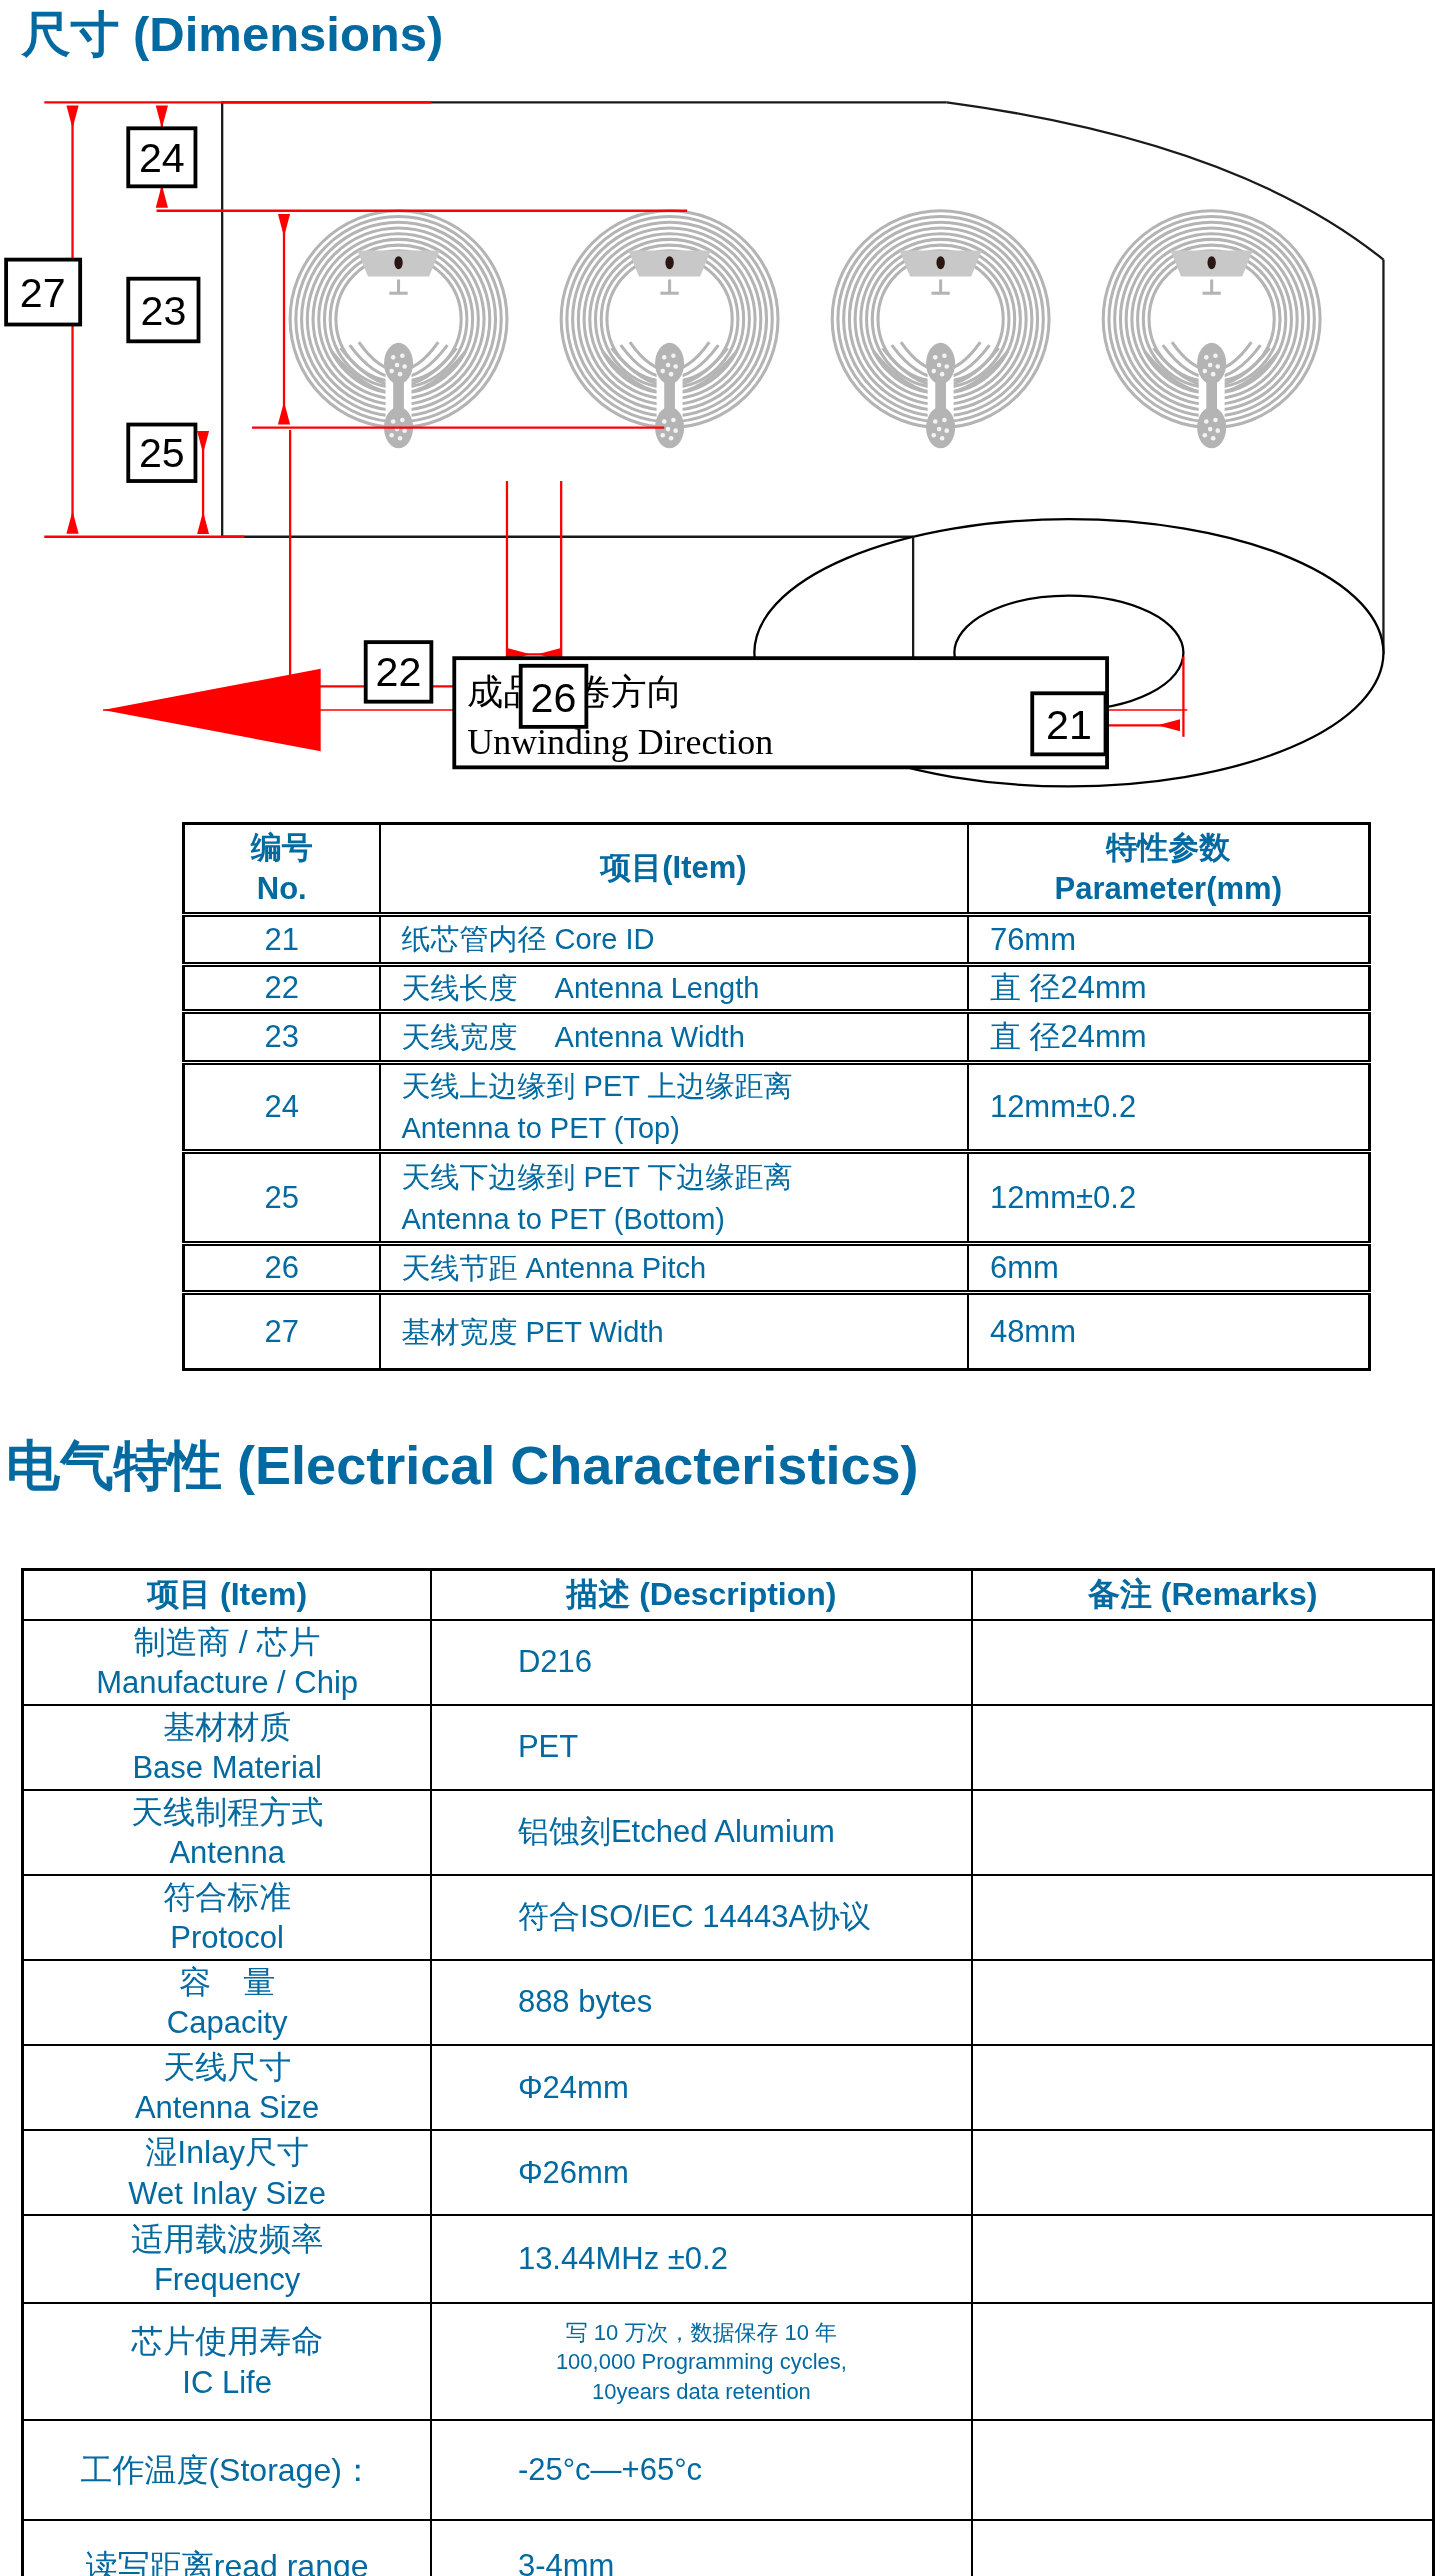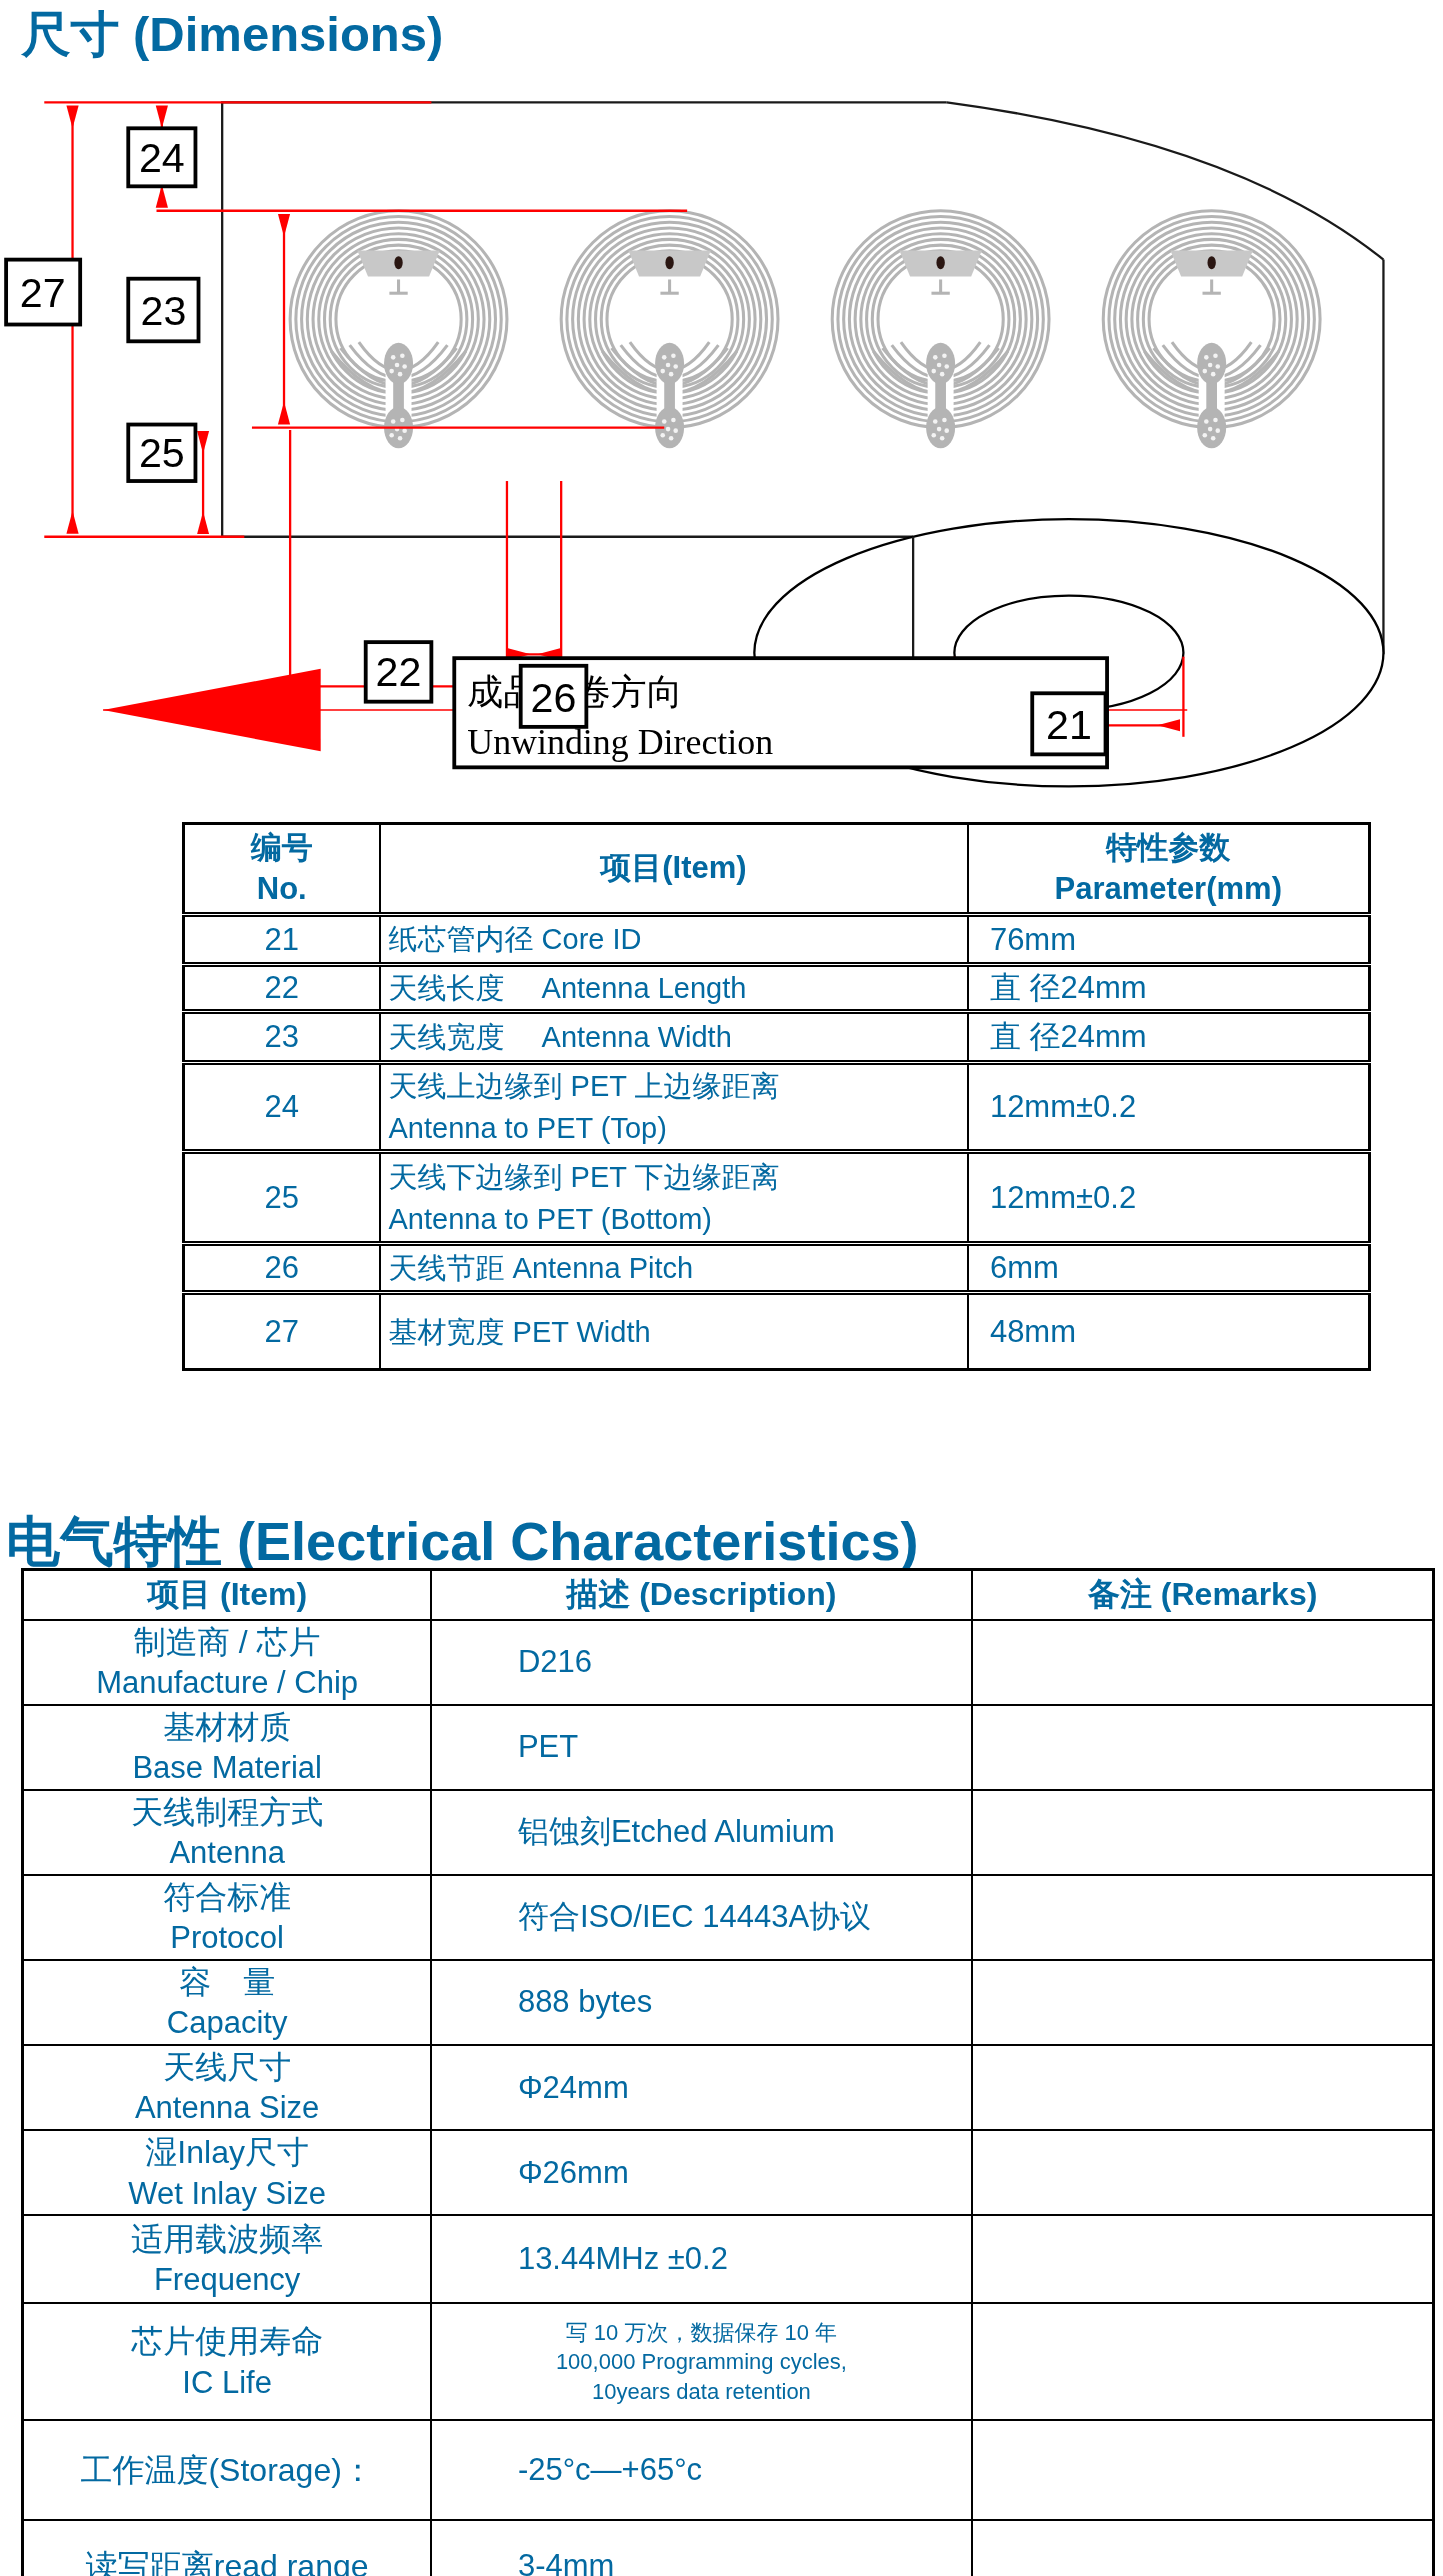--- a/index.html
+++ b/index.html
@@ -1,32 +1,32 @@
 <!DOCTYPE html>
 <html style="font-size:12.2px"><head>
 <meta charset="utf-8">
 <style>
   html,body{margin:0;padding:0;background:#fff;}
   #page{position:relative;width:1443px;height:2576px;background:#fff;overflow:hidden;
         font-family:"Liberation Sans",sans-serif;color:#0369a1;}
   .title{position:absolute;white-space:nowrap;font-weight:700;letter-spacing:0px;}
   #title-dim{left:21.4px;top:1.5px;font-size:49px;font-weight:600;}
-  #title-elec{left:6.1px;top:1506px;font-size:54px;font-weight:700;}
+  #title-elec{left:6.1px;top:1430px;font-size:54px;font-weight:700;}
   #drawing{position:absolute;left:0;top:0;}
 
   table{border-collapse:collapse;table-layout:fixed;background:#fff;}
   td{border:2.3px solid #000;vertical-align:middle;padding:0;overflow:hidden;}
   .cline{display:block;text-align:center;line-height:1.32;}
 
   
   #dim-table{position:absolute;left:182px;top:822px;width:1186px;border:3.8px solid #000;}
   #dim-table td{font-size:29px;}
   #dim-table tr + tr td{border-top:5.3px double #000;}
   #dim-table .no{ text-align:center;font-size:31px;}
-  #dim-table .item{padding-left:8px;line-height:1.45;}
+  #dim-table .item{padding-left:21px;line-height:1.45;}
   #dim-table .param{padding-left:21.4px;font-size:31px;}
   #dim-table .hdr{font-weight:700;font-size:31px;text-align:center;}
 
   
   #elec-table{position:absolute;left:21.4px;top:1568px;width:1411px;border:3.1px solid #000;}
   #elec-table td{font-size:31px;}
   #elec-table .hdr{font-weight:700;font-size:32px;text-align:center;}
   #elec-table .item .cn{font-size:32px;}
   #elec-table .item .en{font-size:31px;}
   #elec-table .desc{padding-left:86px;line-height:1.3;}

